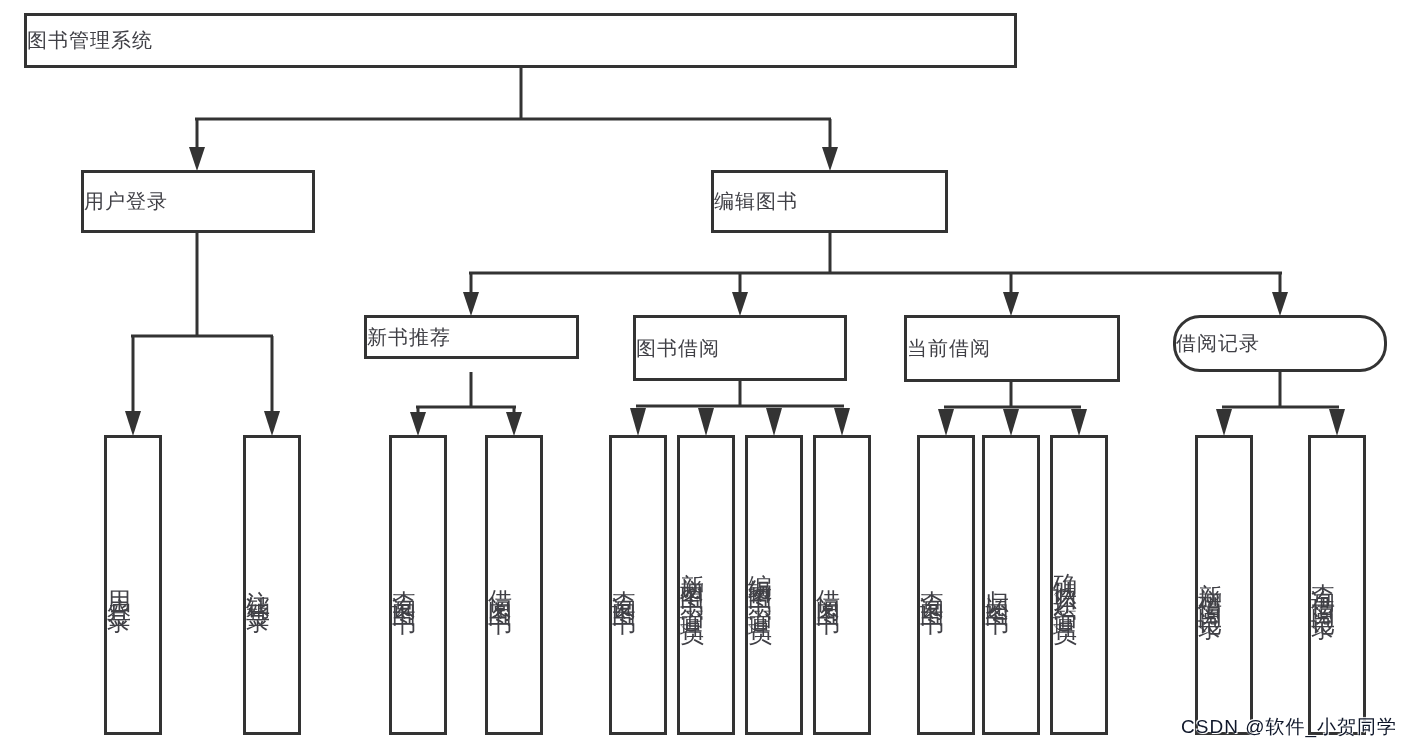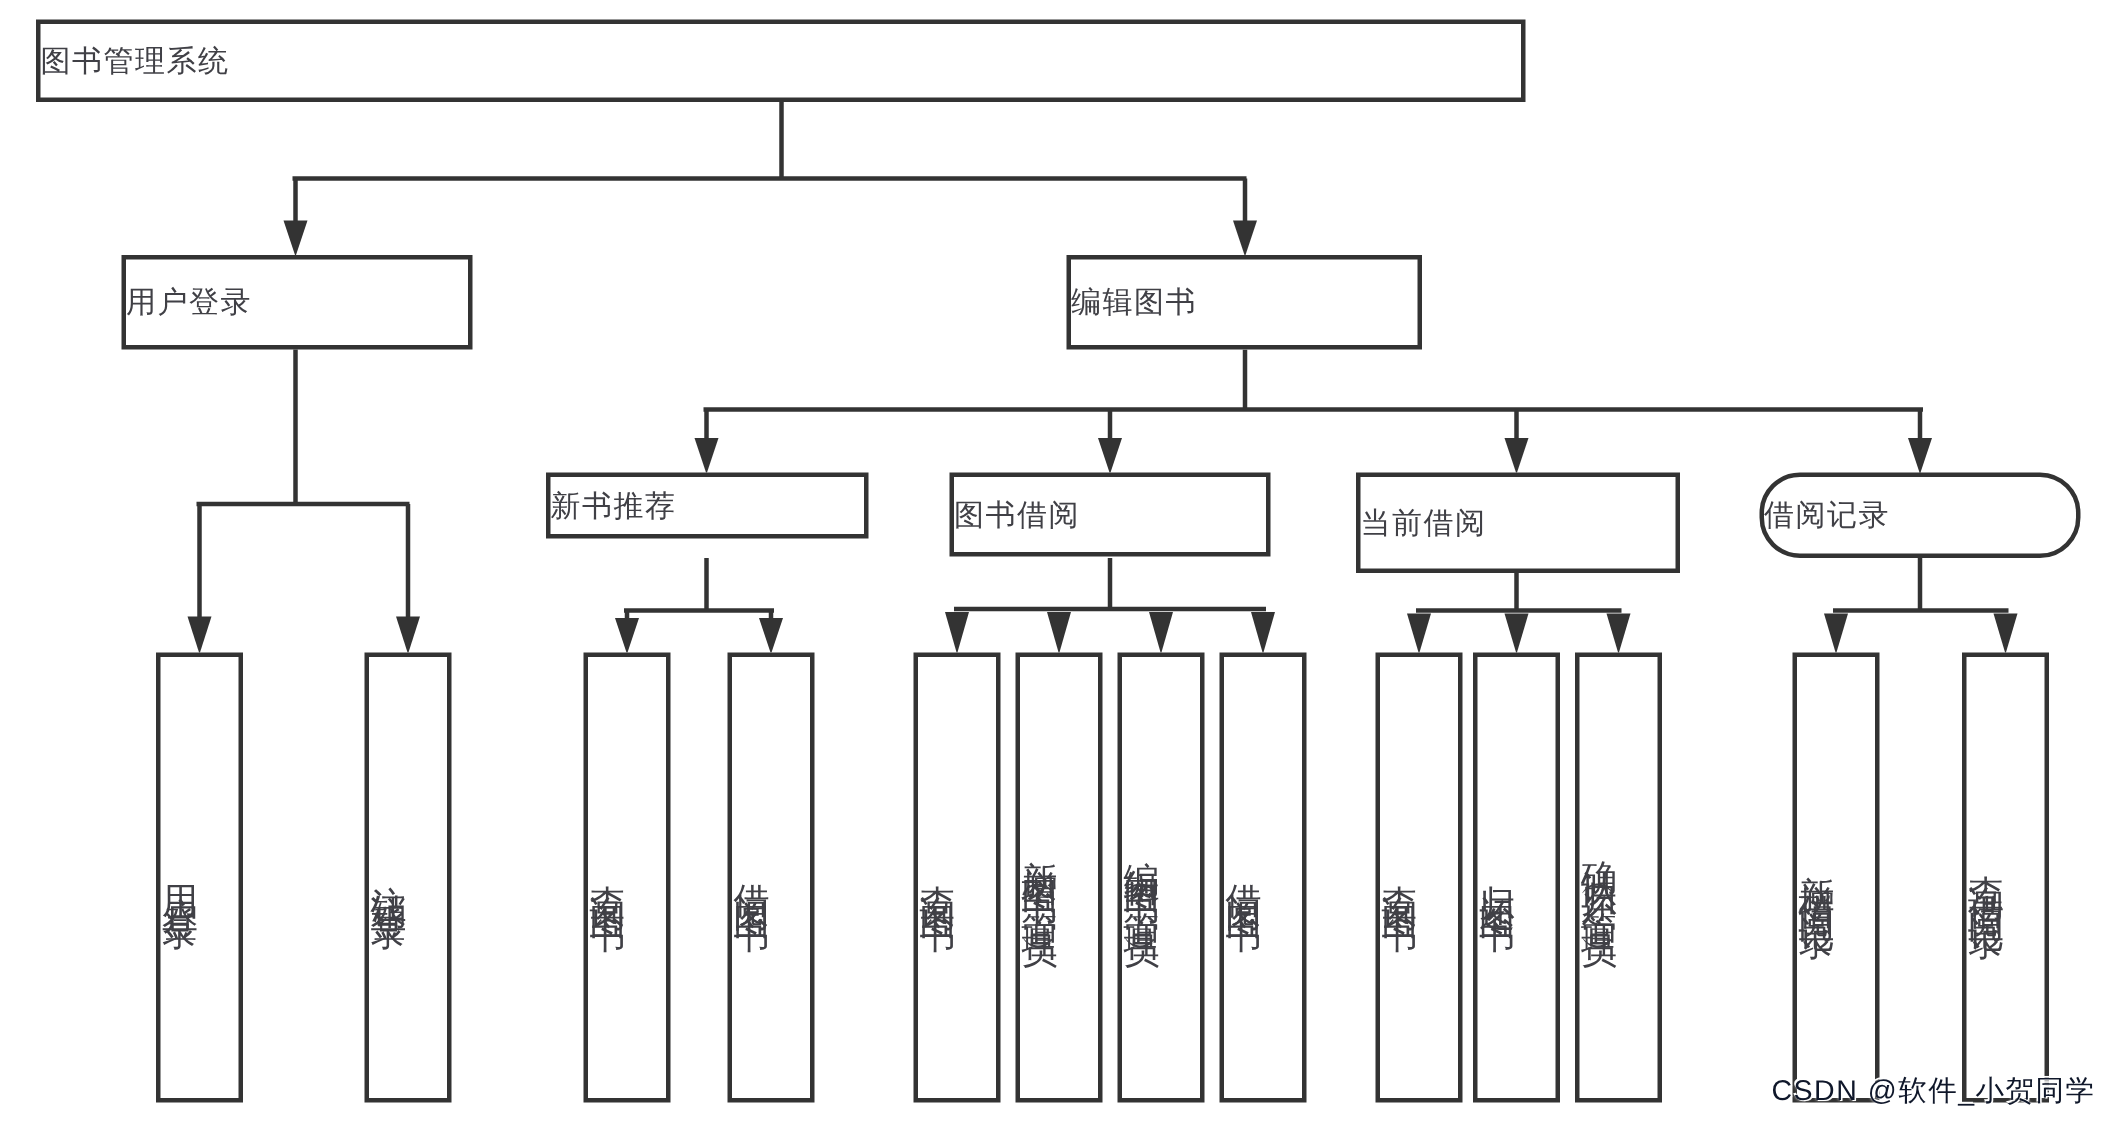--- a/index.html
+++ b/index.html
@@ -107,21 +107,21 @@
   <div class="node hbox" style="left:81px;top:170px;width:234px;height:63px;">
     <span>用户登录</span>
   </div>
   <div class="node hbox" style="left:711px;top:170px;width:237px;height:63px;">
     <span>编辑图书</span>
   </div>
 
   <div class="node hbox" style="left:364px;top:315px;width:215px;height:44px;">
     <span>新书推荐</span>
   </div>
-  <div class="node hbox" style="left:633px;top:315px;width:214px;height:56px;">
+  <div class="node hbox" style="left:633px;top:315px;width:214px;height:66px;">
     <span>图书借阅</span>
   </div>
   <div class="node hbox" style="left:904px;top:315px;width:216px;height:67px;">
     <span>当前借阅</span>
   </div>
   <div class="node hbox" style="left:1173px;top:315px;width:214px;height:57px;border-radius:27px;">
     <span>借阅记录</span>
   </div>
 
   <div class="node vbox" style="left:104px;">

